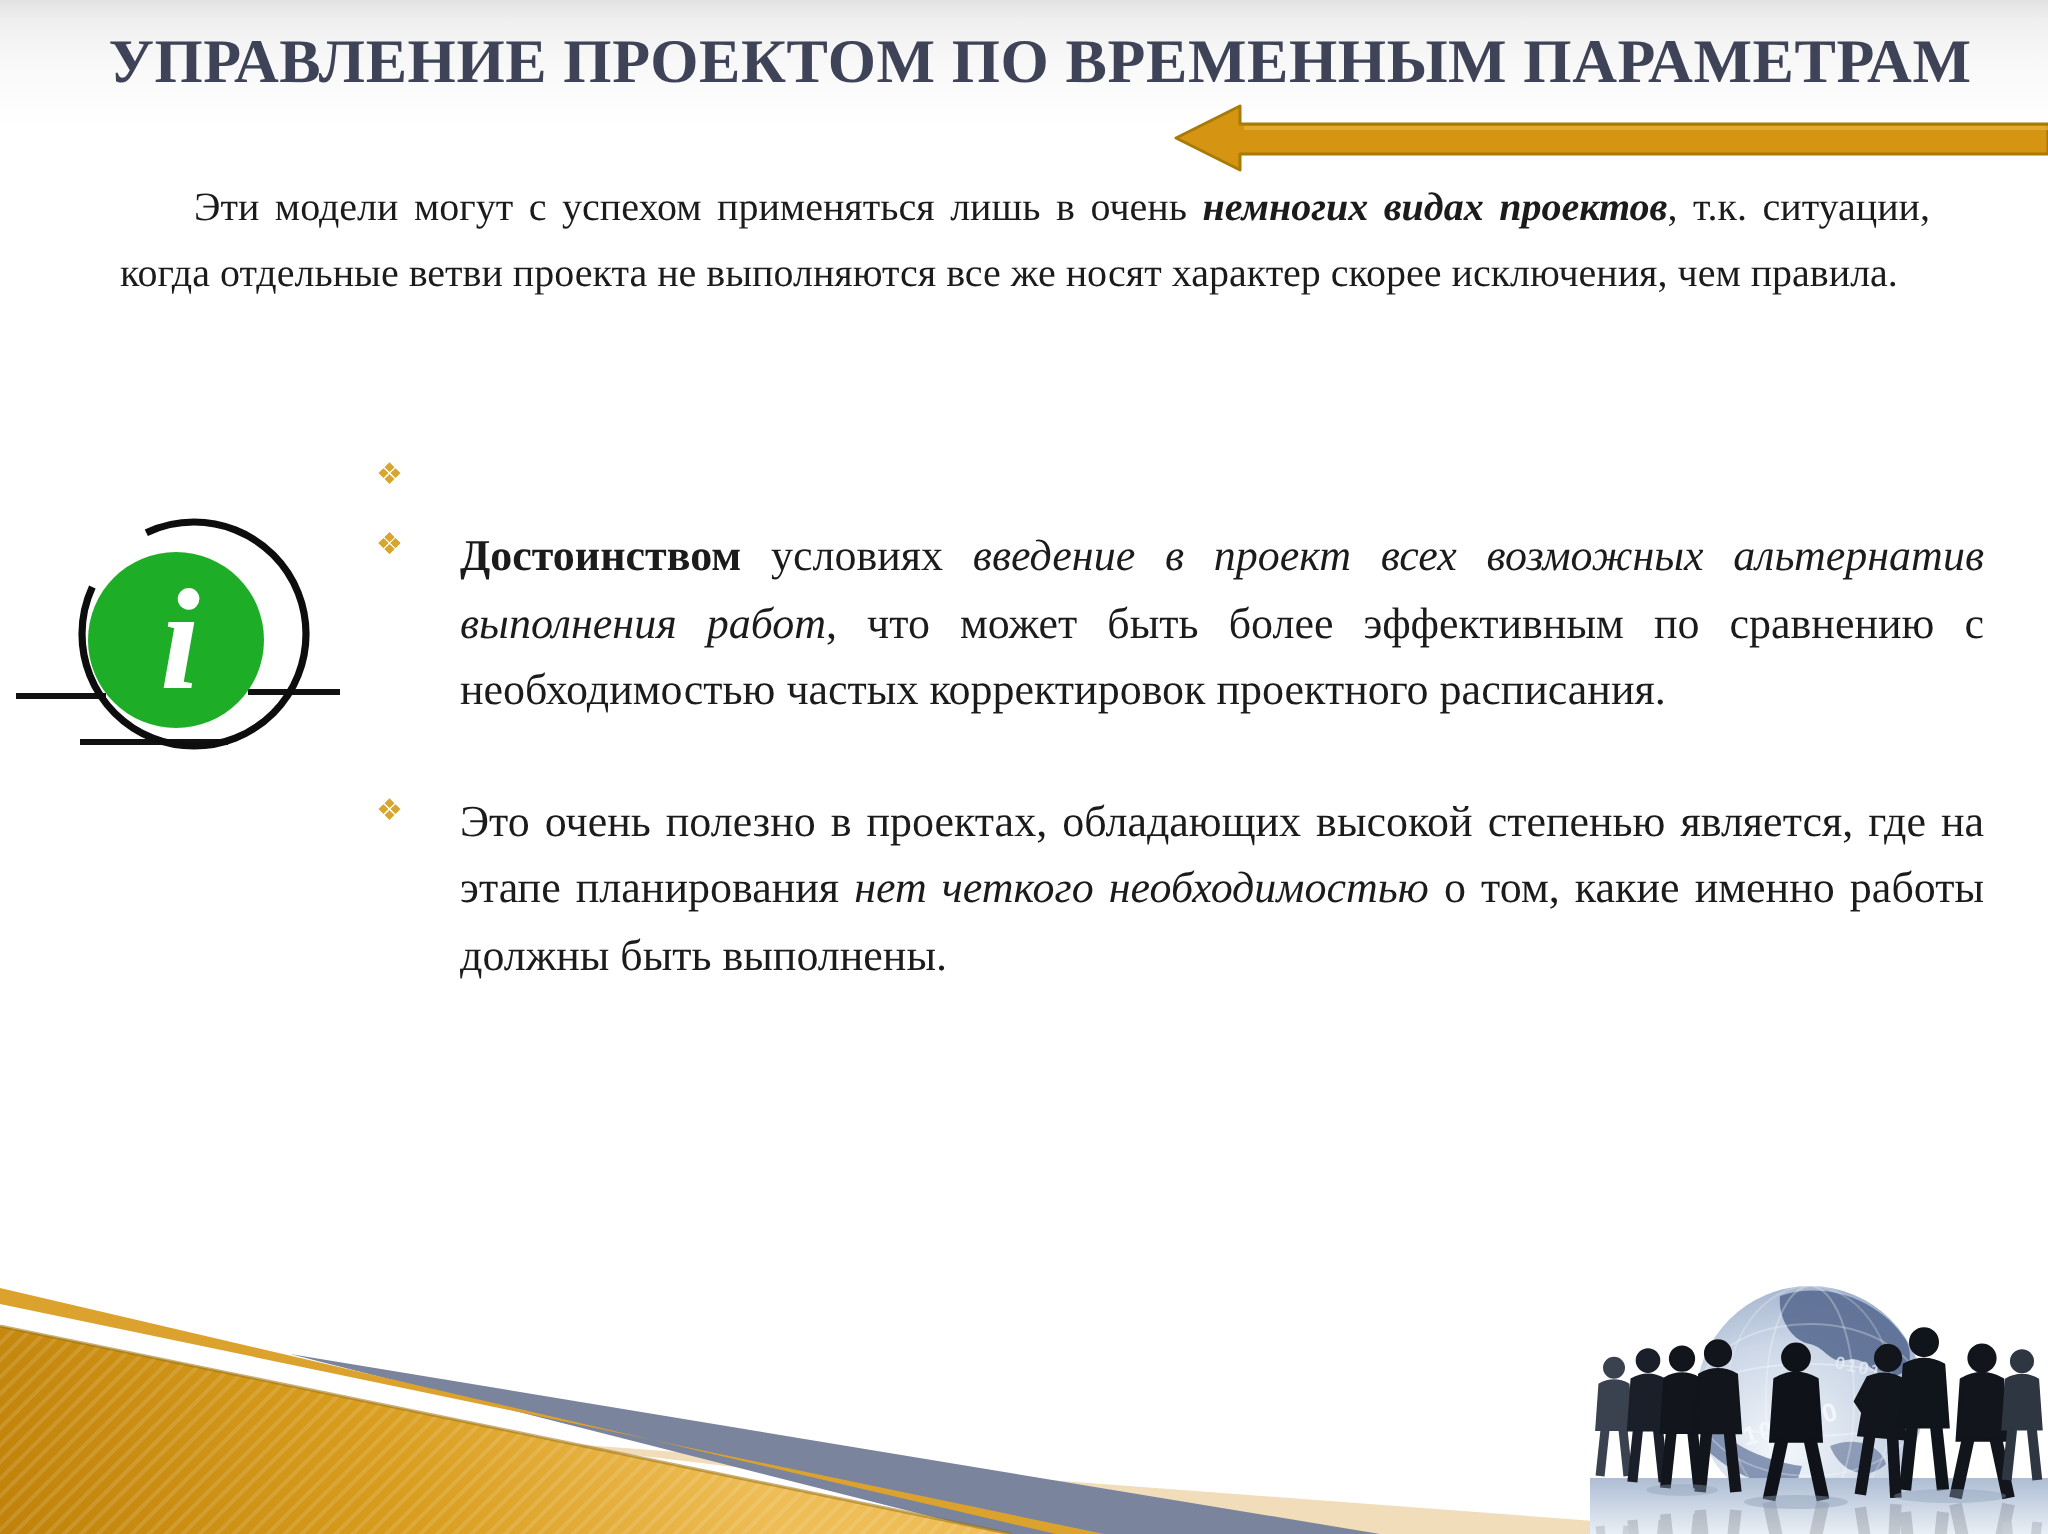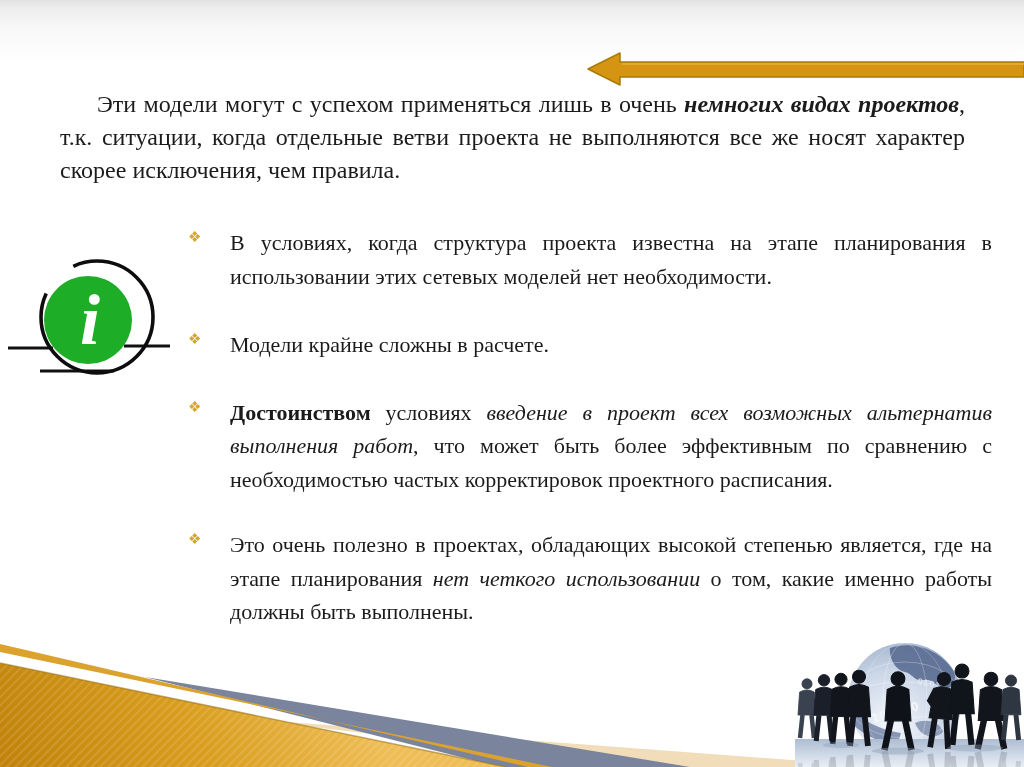--- a/index.html
+++ b/index.html
@@ -12,21 +12,21 @@
     position:absolute;left:0;top:0;width:100%;height:62px;
     background:linear-gradient(#e2e2e2 0,#efefef 10px,#f8f8f8 30px,#ffffff 62px);
   }
   .slide-title{
     position:absolute;left:24px;right:8px;top:13px;margin:0;
     font-size:31px;font-weight:bold;letter-spacing:.3px;
     color:#3e4358;text-align:center;white-space:nowrap;
   }
   .intro{
     position:absolute;left:60px;top:88px;width:905px;margin:0;
-    font-size:24px;line-height:33px;text-align:justify;text-align-last:left;
+    font-size:20px;line-height:33px;text-align:justify;text-align-last:left;
     text-indent:37px;
   }
   .bullets{
     position:absolute;left:186px;top:226px;width:806px;margin:0;padding:0;
     list-style:none;font-size:22px;line-height:33.5px;
   }
   .bullets li{position:relative;padding-left:44px;text-align:justify;text-align-last:left;}
   .bullets li .marker{
     position:absolute;left:2px;top:4px;font-family:"DejaVu Sans",sans-serif;
     font-size:15px;color:#d9a62b;line-height:1;
@@ -147,37 +147,38 @@
       <g fill="#2e3642" stroke="#2e3642" transform="translate(216,112) scale(0.9)">
           <use href="#figA"></use>
         </g>
     </g>
     <use href="#ppl" transform="translate(0,245) scale(1,-1)" opacity="0.16"></use>
     <ellipse cx="103" cy="123" rx="26" ry="3.5" fill="#8fa0b8" opacity="0.45"></ellipse>
     <ellipse cx="46" cy="117" rx="18" ry="3" fill="#8fa0b8" opacity="0.4"></ellipse>
     <ellipse cx="180" cy="120" rx="28" ry="3.5" fill="#8fa0b8" opacity="0.4"></ellipse>
   </svg>
 
+  <h1 class="slide-title">УПРАВЛЕНИЕ ПРОЕКТОМ ПО ВРЕМЕННЫМ ПАРАМЕТРАМ</h1>
 
   <svg class="abs" style="left:580px;top:48px;" width="444" height="42" viewBox="580 48 444 42">
     <polygon points="588,69 620,53 620,62 1024,62 1024,77 620,77 620,85" fill="#d59513" stroke="#a87b06" stroke-width="1.5" stroke-linejoin="round"></polygon>
     <line x1="622" y1="64" x2="1024" y2="64" stroke="#eab43c" stroke-width="2" opacity="0.7"></line>
   </svg>
 
   <p class="intro"><span>Эти модели могут с успехом применяться лишь в очень </span><span class="bi">немногих видах проектов</span><span>, т.к. ситуации, когда отдельные ветви проекта не выполняются все же носят характер скорее исключения, чем правила.</span></p>
 
   <svg class="abs" style="left:0;top:240px;" width="180" height="150" viewBox="0 0 180 150">
     <line x1="8" y1="108" x2="53" y2="108" stroke="#111" stroke-width="3"></line>
     <line x1="124" y1="106" x2="170" y2="106" stroke="#111" stroke-width="3"></line>
     <line x1="40" y1="131" x2="114" y2="131" stroke="#111" stroke-width="3"></line>
     <circle cx="97" cy="77" r="56" fill="none" stroke="#0d0d0d" stroke-width="3.6" stroke-dasharray="200 39 113"></circle>
     <circle cx="88" cy="80" r="44" fill="#1dad26"></circle>
     <text x="90" y="104" text-anchor="middle" fill="#ffffff" font-family="Liberation Serif, serif" font-style="italic" font-weight="bold" font-size="72">i</text>
   </svg>
 
   <ul class="bullets">
-    <li class="li-1"><span class="marker">❖</span><span>В условиях, когда структура проекта известна на этапе планирования в использовании этих сетевых моделей нет необходимости.</span></li>
-    <li class="li-2"><span class="marker">❖</span><span>Модели крайне сложны в расчете.</span></li>
+    <li class="li-1"><span class="marker">❖</span></li>
+    <li class="li-2"><span class="marker">❖</span></li>
     <li class="li-3"><span class="marker">❖</span><span class="b">Достоинством</span><span> условиях </span><span class="i">введение в проект всех возможных альтернатив выполнения работ</span><span>, что может быть более эффективным по сравнению с необходимостью частых корректировок проектного расписания.</span></li>
-    <li class="li-4"><span class="marker">❖</span><span>Это очень полезно в проектах, обладающих высокой степенью является, где на этапе планирования </span><span class="i">нет четкого использовании</span><span> о том, какие именно работы должны быть выполнены.</span></li>
+    <li class="li-4"><span class="marker">❖</span><span>Это очень полезно в проектах, обладающих высокой степенью является, где на этапе планирования </span><span class="i">нет четкого необходимостью</span><span> о том, какие именно работы должны быть выполнены.</span></li>
   </ul>
 
 </div>
 
 </body></html>

